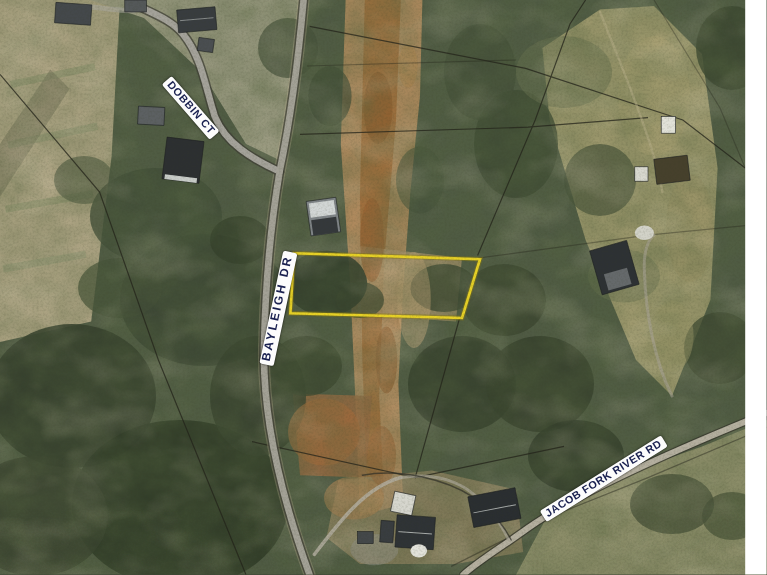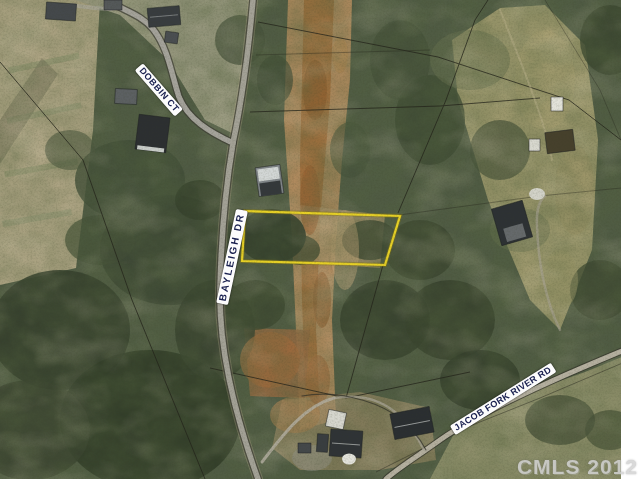--- a/index.html
+++ b/index.html
@@ -219,14 +219,13 @@
   </svg>
 
   <div class="white-margin"></div>
 
   <div class="road-label lbl-dobbin" style="color: rgb(26, 33, 80); background: rgb(252, 252, 252);">DOBBIN CT</div>
 
   <div class="road-label lbl-bayleigh" style="color: rgb(26, 33, 80); background: rgb(252, 252, 252);">BAYLEIGH DR</div>
 
   <div class="road-label lbl-jacob" style="color: rgb(26, 33, 80); background: rgb(252, 252, 252);">JACOB FORK RIVER RD</div>
 
-  <div class="watermark" style="color: rgb(211, 211, 211);">CMLS 2012</div>
 </div>
 
 </body></html>

